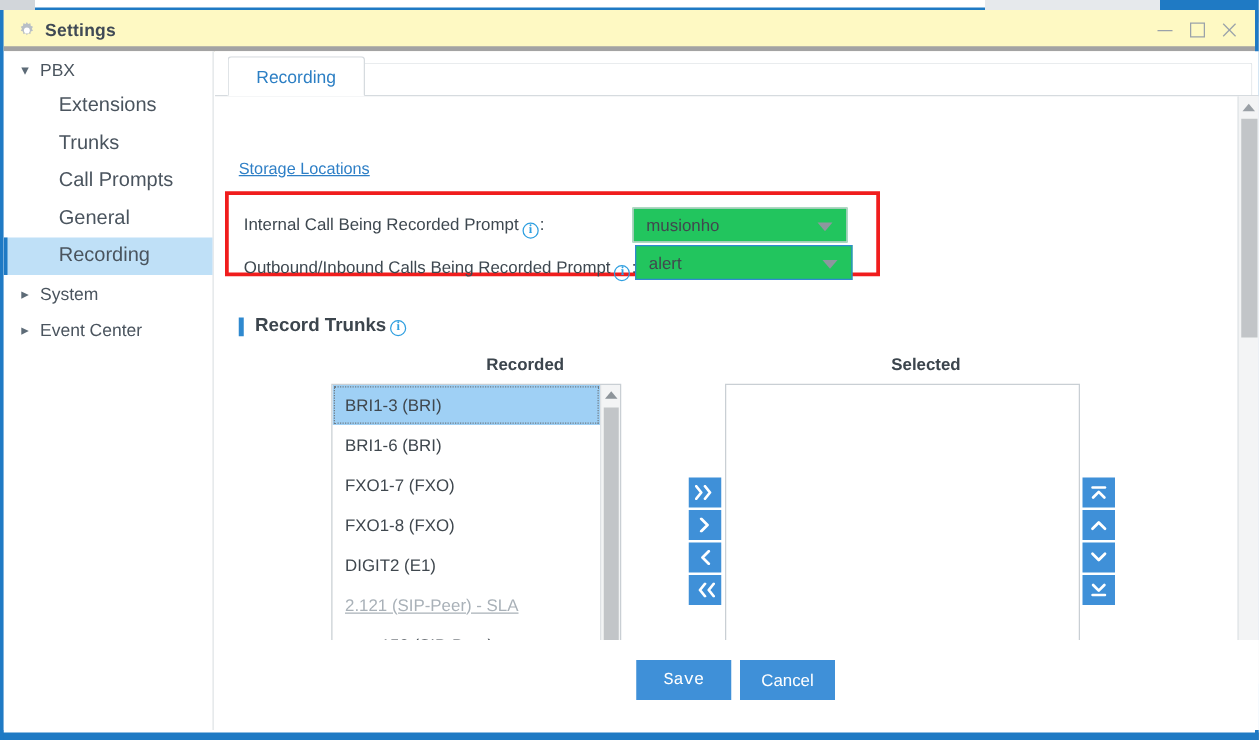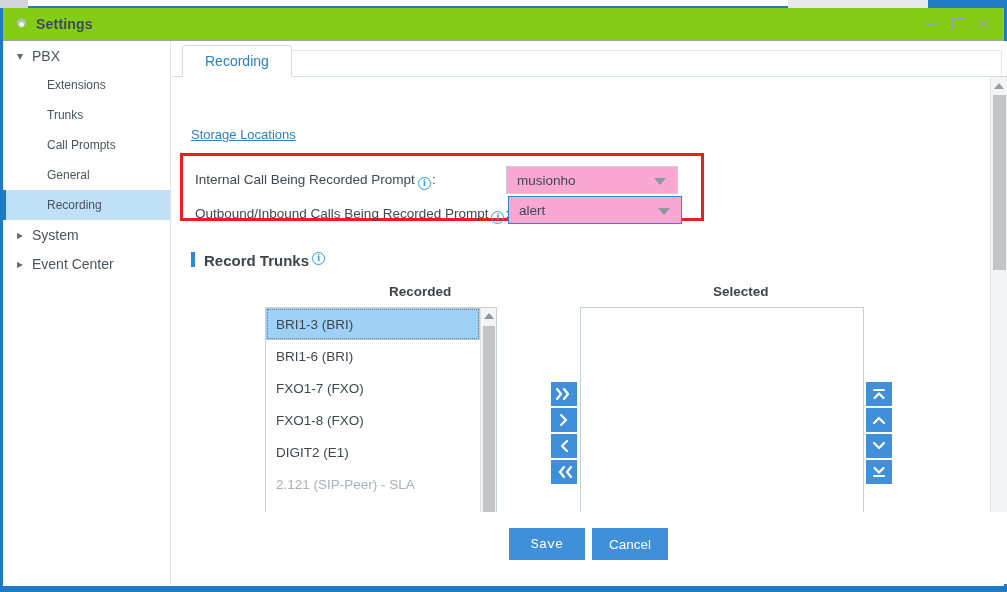--- a/index.html
+++ b/index.html
@@ -16,21 +16,21 @@
   #bg-strip-grey  { position: absolute; left: 0; top: 0; width: 28px; height: 8px; background: #d2d6da; }
   #bg-strip-grey2 { position: absolute; left: 788px; top: 0; width: 140px; height: 9px; background: #e6e9ec; }
   #bg-right-blue  { position: absolute; left: 928px; top: 0; width: 79px; height: 18px; background: #1f7ac4; }
 
   
   #dialog {
     position: absolute; left: 0; top: 8px; width: 1007px; height: 584px;
     background: #ffffff; border-left: 3px solid #1f7ac4;
     border-right: 3px solid #1f7ac4; border-bottom: 6px solid #1f7ac4;
   }
-  #titlebar { position: relative; height: 33px; background: #84cc16; border-bottom: 1px solid #a3a3a3; }
+  #titlebar { position: relative; height: 33px; background: #fef9c3; border-bottom: 4px solid #a3a3a3; }
   #gear-icon { position: absolute; left: 11px; top: 9px; width: 15px; height: 15px; }
   #title-text {
     position: absolute; left: 33px; top: 8px;
     font-size: 14px; font-weight: bold; color: #404a55; letter-spacing: .2px;
   }
   .wbtn { position: absolute; top: 8px; width: 16px; height: 16px; cursor: default; }
   #btn-min  { left: 921px; }
   #btn-max  { left: 947px; }
   #btn-close{ left: 973px; }
   #btn-min i  { position: absolute; left: 2px; top: 8px; width: 12px; height: 1px; background: #9aa2aa; display: block; }
@@ -44,21 +44,21 @@
     position: absolute; left: 0; top: 33px; width: 168px; height: 543px;
     background: #ffffff; border-right: 1px solid #dfe3e6;
   }
   .nav-group {
     position: relative; height: 29px; display: flex; align-items: center;
     padding-left: 14px; font-size: 14px; color: #4a545e; cursor: default;
   }
   .nav-group .chev { width: 15px; display: inline-block; color: #5d6b77; font-size: 12px; }
   .nav-item {
     position: relative; height: 30px; display: flex; align-items: center;
-    padding-left: 44px; font-size: 12px; color: #4a545e; cursor: default;
+    padding-left: 44px; font-size: 16px; color: #4a545e; cursor: default;
   }
   .nav-item.active { background: #bfe0f7; }
   .nav-item.active::before {
     content: ""; position: absolute; left: 0; top: 0; width: 3px; height: 100%; background: #1f7ac4;
   }
 
   
   #content { position: absolute; left: 169px; top: 33px; width: 835px; height: 543px; background: #ffffff; }
 
   
@@ -94,53 +94,53 @@
   .form-label {
     position: absolute; top: 8px; font-size: 13.5px; color: #3e4850; white-space: nowrap;
   }
   .info-icon {
     display: inline-block; width: 13px; height: 13px; border-radius: 50%;
     border: 1.6px solid #2f9fe0; color: #2f9fe0; font-size: 10px; font-weight: bold;
     line-height: 10px; text-align: center; vertical-align: -2px; margin: 0 1px 0 3px;
     font-family: "Liberation Serif", serif;
   }
   .select-box {
-    position: absolute; height: 28px; background: #f9a8d4;
+    position: absolute; height: 28px; background: #22c55e;
     display: flex; align-items: center; cursor: pointer;
   }
   .select-box .val { font-size: 13.5px; color: #41484e; padding-left: 10px; }
   .select-box .caret {
     position: absolute; right: 11px; top: 11px;
     width: 0; height: 0; border-left: 6px solid transparent; border-right: 6px solid transparent;
     border-top: 7px solid #8e979e;
   }
 
   
   .section-head {
-    position: absolute; display: flex; align-items: flex-start;
+    position: absolute; display: flex; align-items: flex-end;
     font-size: 15px; font-weight: bold; color: #3c454d;
   }
   .section-head .bar {
     width: 4px; height: 15px; background: #2f89cf; margin-right: 9px; display: inline-block;
   }
 
   .col-head {
     position: absolute; font-size: 13.5px; font-weight: bold; color: #3c454d;
   }
 
   
   .listbox {
     position: absolute; background: #ffffff; border: 1px solid #c9cfd4; overflow: hidden;
   }
   .list-item {
     height: 32px; display: flex; align-items: center; padding-left: 10px;
     font-size: 13.5px; color: #3f474e; cursor: pointer; white-space: nowrap;
   }
   .list-item.selected { background: #9fd0f5; outline: 1px dotted #6f7b85; outline-offset: -2px; }
-  .list-item.disabled { color: #a9b1b8; }
+  .list-item.disabled { color: #a9b1b8; text-decoration: underline; }
 
   
   .sb {
     position: absolute; right: 0; top: 0; width: 16px; height: 100%;
     background: #f3f4f5; border-left: 1px solid #dfe2e5;
   }
   .sb .arw { position: absolute; left: 3px; width: 0; height: 0;
              border-left: 5px solid transparent; border-right: 5px solid transparent; }
   .sb .arw.up { top: 5px; border-bottom: 6px solid #8d949a; }
   .sb .arw.dn { bottom: 5px; border-top: 6px solid #5d646a; }

